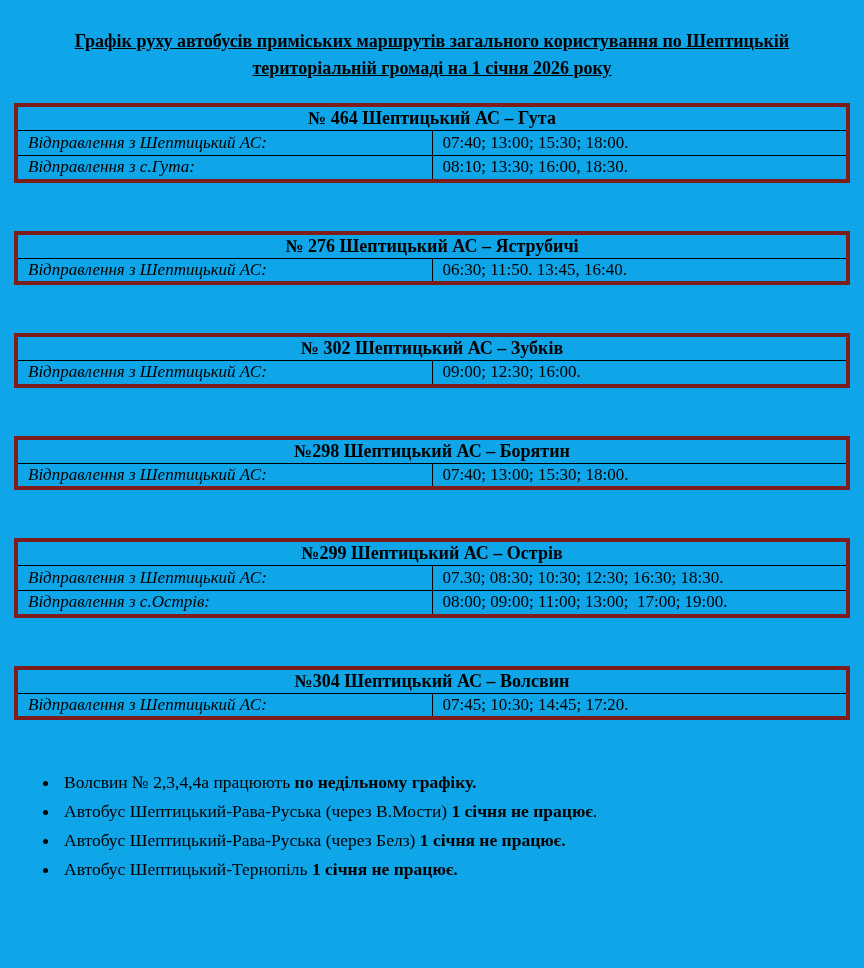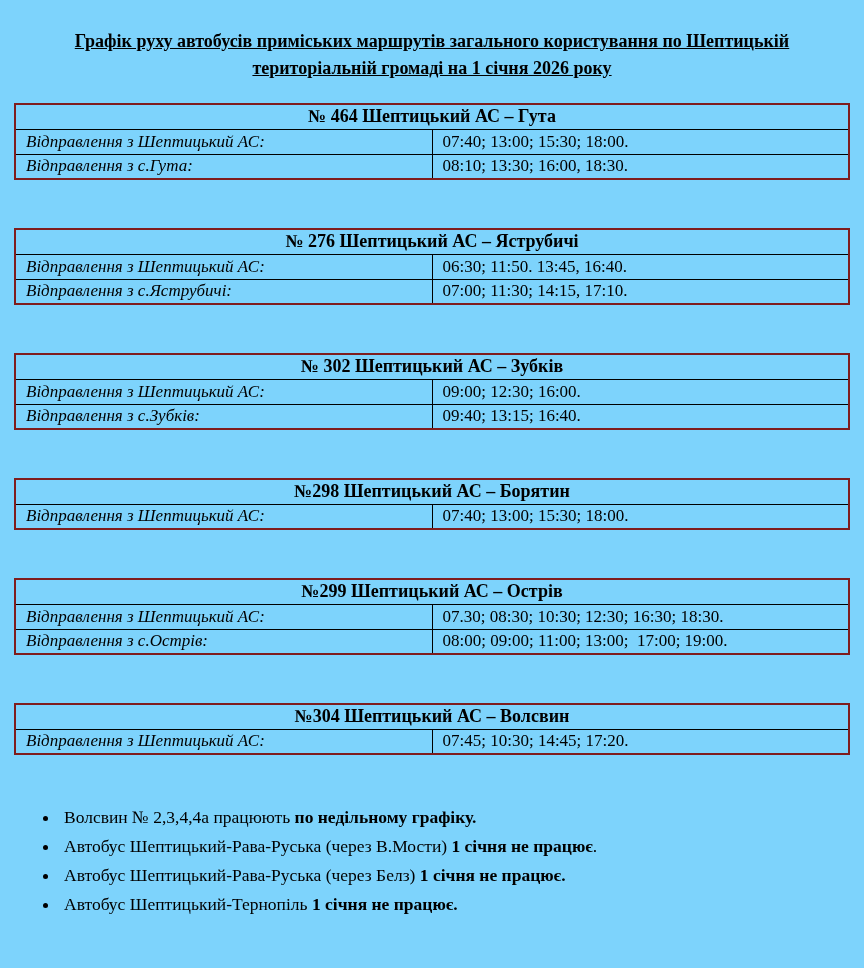--- a/index.html
+++ b/index.html
@@ -7,40 +7,40 @@
     margin: 0;
     padding: 0;
     background: #ffffff;
     color: #000000;
     font-family: "Liberation Serif", serif;
   }
   .page {
     width: 864px;
     height: 968px;
     padding: 28px 14px 0 14px;
-    background: #7dd3fc;
+    background: #0ea5e9;
     overflow: hidden;
   }
   .doc-title {
     font-size: 18px;
     font-weight: bold;
     text-align: center;
     line-height: 27px;
     margin: 0 4px 21px 4px;
   }
   .doc-title .title-line {
     display: block;
     text-decoration: underline;
   }
   table.schedule {
     width: 100%;
     border-collapse: collapse;
     table-layout: fixed;
     margin: 16px 0 48px 0;
-    border: 2px solid #7f1d1d;
+    border: 4px solid #7f1d1d;
   }
   table.schedule th,
   table.schedule td {
     border: 1px solid #000;
     height: 25px;
     vertical-align: middle;
   }
   table.schedule th.route-title {
     font-size: 18px;
     font-weight: bold;
@@ -103,41 +103,33 @@
     <thead>
       <tr>
         <th class="route-title" colspan="2">№ 276 Шептицький АС – Яструбичі</th>
       </tr>
     </thead>
     <tbody>
       <tr>
         <td class="label">Відправлення з Шептицький АС:</td>
         <td class="times">06:30; 11:50. 13:45, 16:40.</td>
       </tr>
-      <tr>
-        <td class="label">Відправлення з с.Яструбичі:</td>
-        <td class="times">07:00; 11:30; 14:15, 17:10.</td>
-      </tr>
     </tbody>
   </table>
 
   <table class="schedule">
     <thead>
       <tr>
         <th class="route-title" colspan="2">№ 302 Шептицький АС – Зубків</th>
       </tr>
     </thead>
     <tbody>
       <tr>
         <td class="label">Відправлення з Шептицький АС:</td>
         <td class="times">09:00; 12:30; 16:00.</td>
-      </tr>
-      <tr>
-        <td class="label">Відправлення з с.Зубків:</td>
-        <td class="times">09:40; 13:15; 16:40.</td>
       </tr>
     </tbody>
   </table>
 
   <table class="schedule">
     <thead>
       <tr>
         <th class="route-title" colspan="2">№298 Шептицький АС – Борятин</th>
       </tr>
     </thead>

